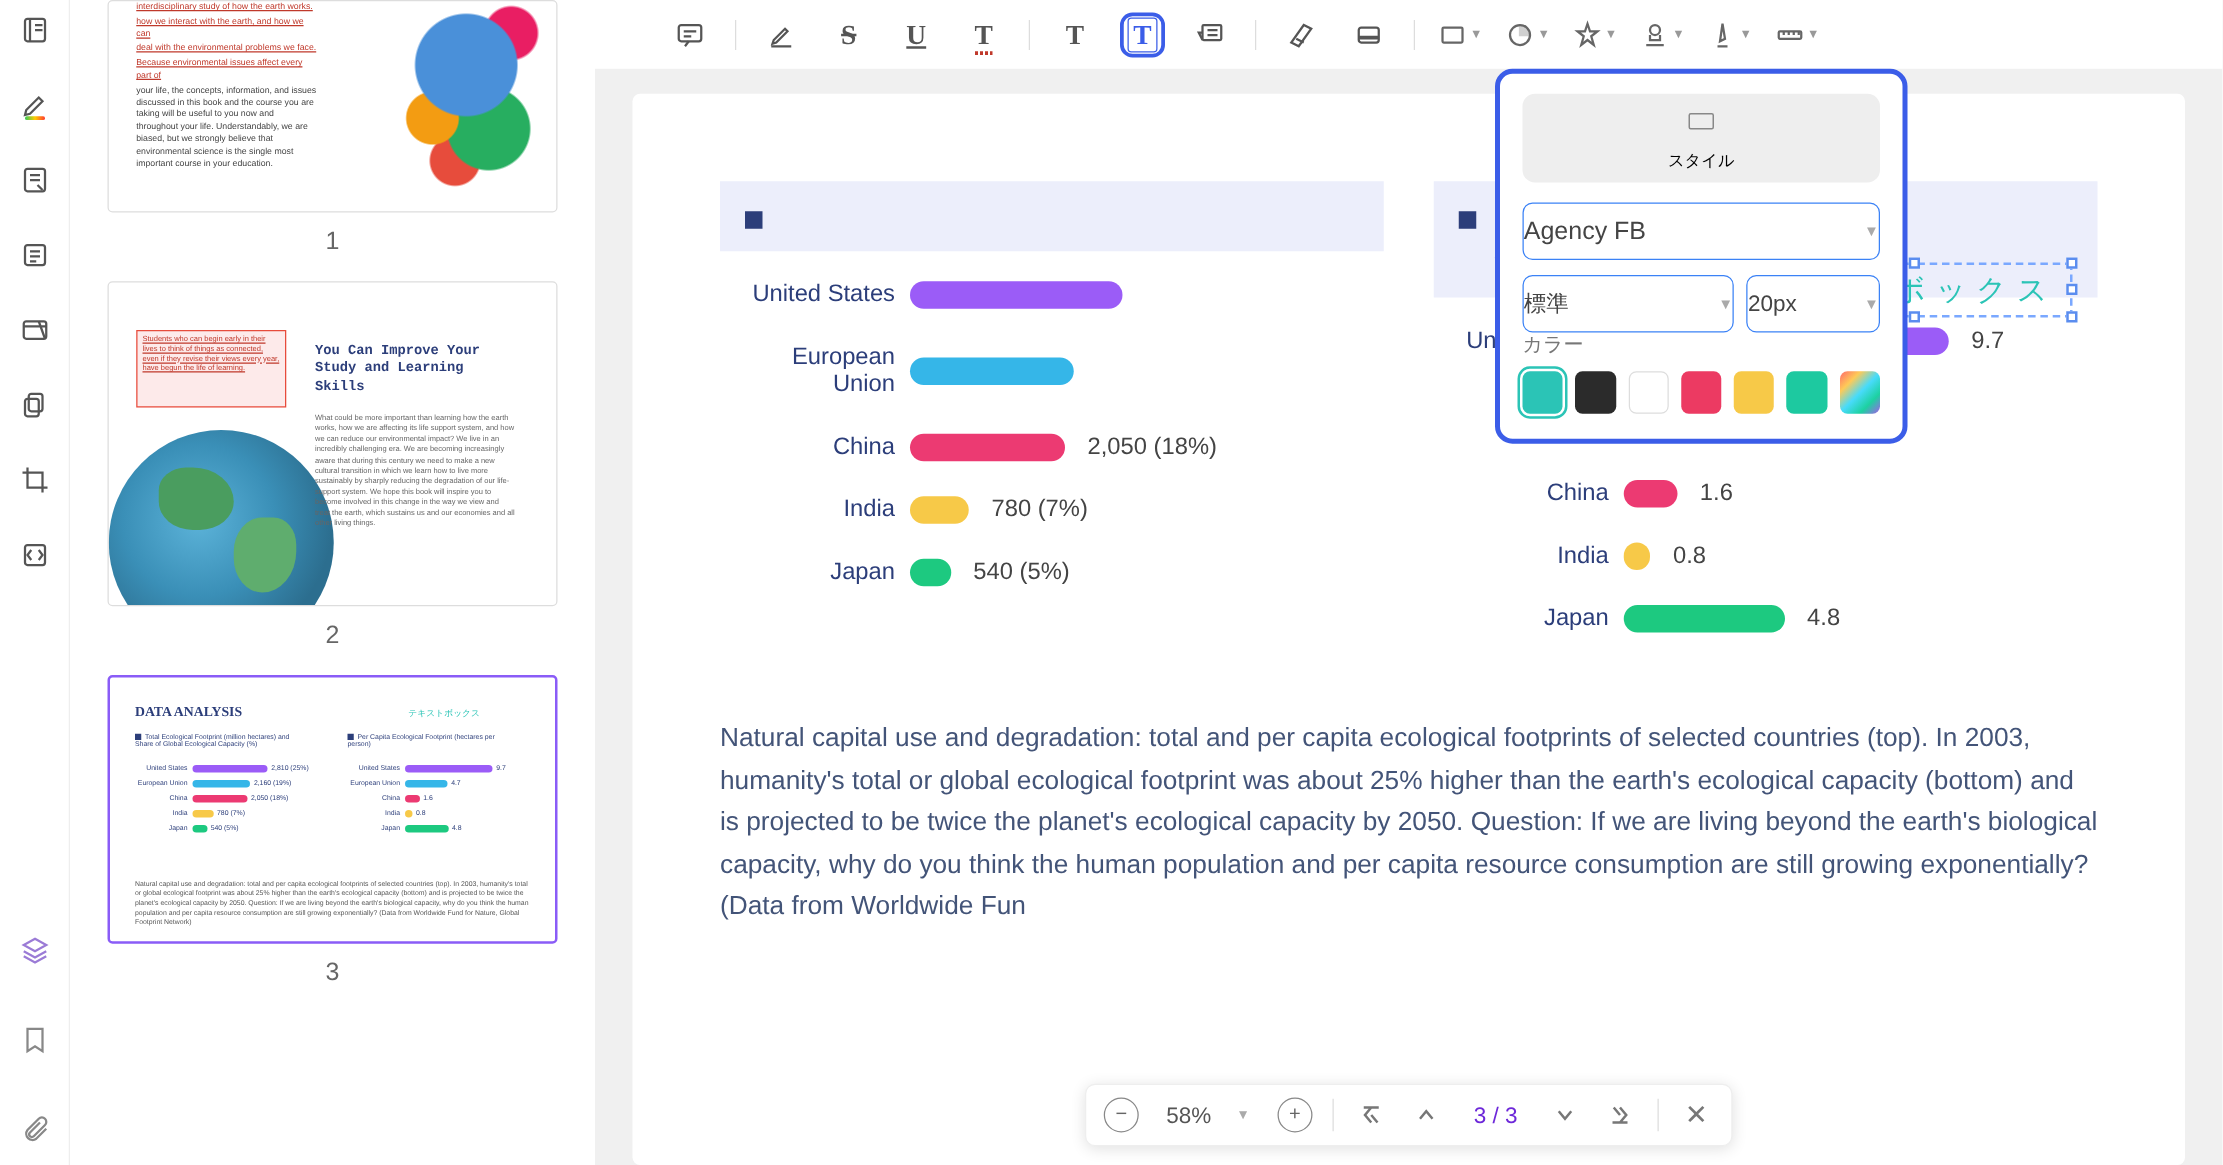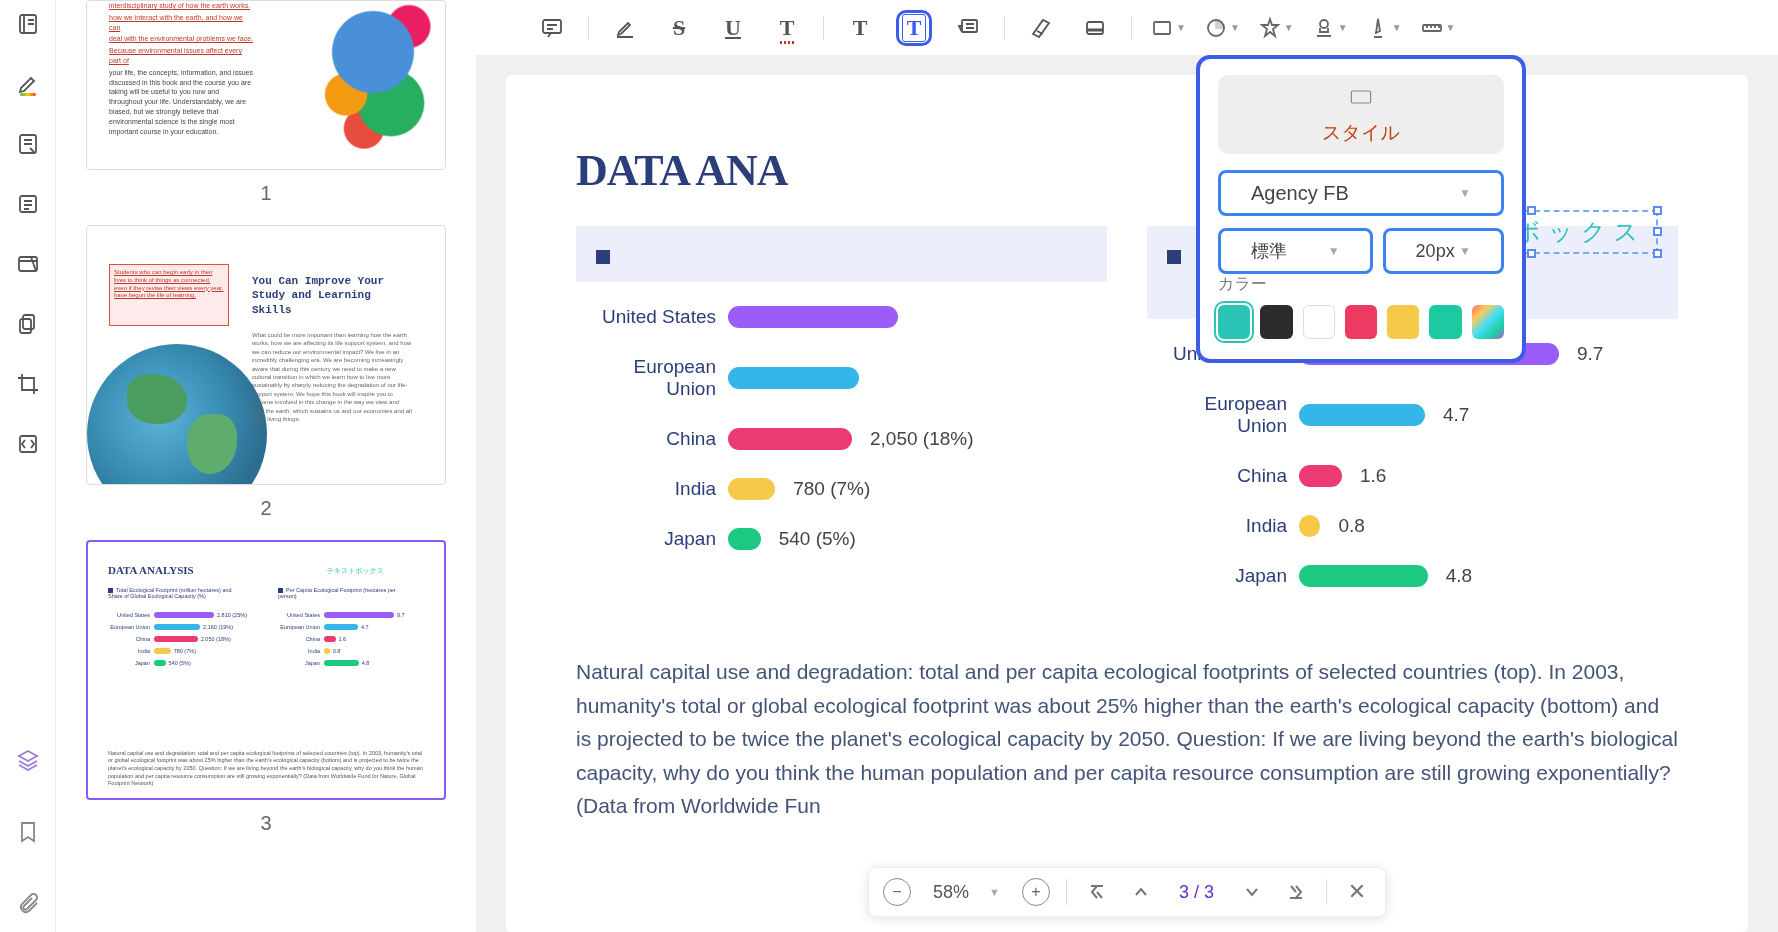--- a/index.html
+++ b/index.html
@@ -86,22 +86,22 @@
 .handle.ml { top: 50%; left: -6px; margin-top:-5px;} .handle.mr { top: 50%; right: -6px; margin-top:-5px;}
 .handle.bl { bottom: -6px; left: -6px; } .handle.bm { bottom: -6px; left: 50%; margin-left:-5px;} .handle.br { bottom: -6px; right: -6px; }
 
 
 .font-panel { position: absolute; top: 55px; left: 720px; width: 330px; background: #fff; border: 4px solid #3b5de8; border-radius: 14px; padding: 16px 18px 20px; z-index: 50; }
 .fp-tabs { display: flex; gap: 0; margin-bottom: 16px; }
 .fp-tab { flex: 1; text-align: center; padding: 10px 0 8px; border-radius: 10px; cursor: pointer; }
 .fp-tab.inactive { background: #eee; }
 .fp-tab.active { background: #fff; }
 .fp-tab .ic { font-size: 26px; color: #666; display: block; margin-bottom: 4px; }
-.fp-tab .lbl { font-size: 19px; color: #c2410c; }
-.fp-select { width: 100%; height: 46px; border: 3px solid #3b82f6; border-radius: 8px; padding: 0 30px; display: flex; align-items: center; justify-content: space-between; margin-bottom: 12px; cursor: pointer; background:#fff;}
+.fp-tab .lbl { font-size: 13px; color: #000000; }
+.fp-select { width: 100%; height: 46px; border: 1px solid #3b82f6; border-radius: 8px; padding: 0 0; display: flex; align-items: center; justify-content: space-between; margin-bottom: 12px; cursor: pointer; background:#fff;}
 .fp-row { display: flex; gap: 10px; }
 .fp-row .fp-select { margin-bottom: 0; }
 .fp-select .txt { font-size: 18px; color: #444; }
 .fp-select.font .txt { font-family: "Agency FB", sans-serif; font-size: 20px; }
 .fp-select .caret { color: #aaa; font-size: 12px; }
 .fp-label { font-size: 16px; color: #777; margin-bottom: 10px; }
 .fp-colors { display: flex; gap: 10px; }
 .fp-color { width: 34px; height: 34px; border-radius: 6px; cursor: pointer; }
 .fp-color.selected { outline: 2px solid #2bc4b6; outline-offset: 2px; }
 .fp-color.white { border: 1px solid #ddd; }
@@ -207,21 +207,21 @@
       <div class="thumb-img" style="height:260px">
         <div class="t2-earth"></div>
         <div class="t2-box"><span class="u">Students who can begin early in their lives to think of things as connected, even if they revise their views every year, have begun the life of learning.</span></div>
         <div class="t2-title">You Can Improve Your Study and Learning Skills</div>
         <div class="t2-body">What could be more important than learning how the earth works, how we are affecting its life support system, and how we can reduce our environmental impact? We live in an incredibly challenging era. We are becoming increasingly aware that during this century we need to make a new cultural transition in which we learn how to live more sustainably by sharply reducing the degradation of our life-support system. We hope this book will inspire you to become involved in this change in the way we view and treat the earth, which sustains us and our economies and all other living things.</div>
       </div>
       <div class="thumb-num">2</div>
     </div>
 
     <div class="thumb selected">
-      <div class="thumb-img" style="height:260px">
+      <div class="thumb-img" style="height:215px">
         <div class="t3-title">DATA ANALYSIS</div>
         <div class="t3-textbox">テキストボックス</div>
         <div class="t3-legend l"><span class="sq"></span><span>Total Ecological Footprint (million hectares) and Share of Global Ecological Capacity (%)</span></div>
         <div class="t3-legend r"><span class="sq"></span><span>Per Capita Ecological Footprint (hectares per person)</span></div>
         <div class="t3-chart l" id="t3l">
             <div class="t3-row">
               <div class="lbl">United States</div>
               <div class="bar" style="width:60px;background:#9b5cf7"></div>
               <div class="val">2,810 (25%)</div>
             </div>
@@ -400,21 +400,20 @@
           <div class="fp-color" style="background: rgb(43, 43, 43);"></div>
           <div class="fp-color white" style="background: rgb(255, 255, 255);"></div>
           <div class="fp-color" style="background: rgb(236, 58, 98);"></div>
           <div class="fp-color" style="background: rgb(247, 201, 72);"></div>
           <div class="fp-color" style="background: rgb(29, 201, 160);"></div>
           <div class="fp-color rainbow"></div>
         </div>
     </div>
 
     <div class="page">
-      <div class="page-title">DATA ANA</div>
 
       <div class="text-box">
         <span>キストボックス</span>
         <div class="handle tl"></div>
         <div class="handle tm"></div>
         <div class="handle tr"></div>
         <div class="handle ml"></div>
         <div class="handle mr"></div>
         <div class="handle bl"></div>
         <div class="handle bm"></div>

